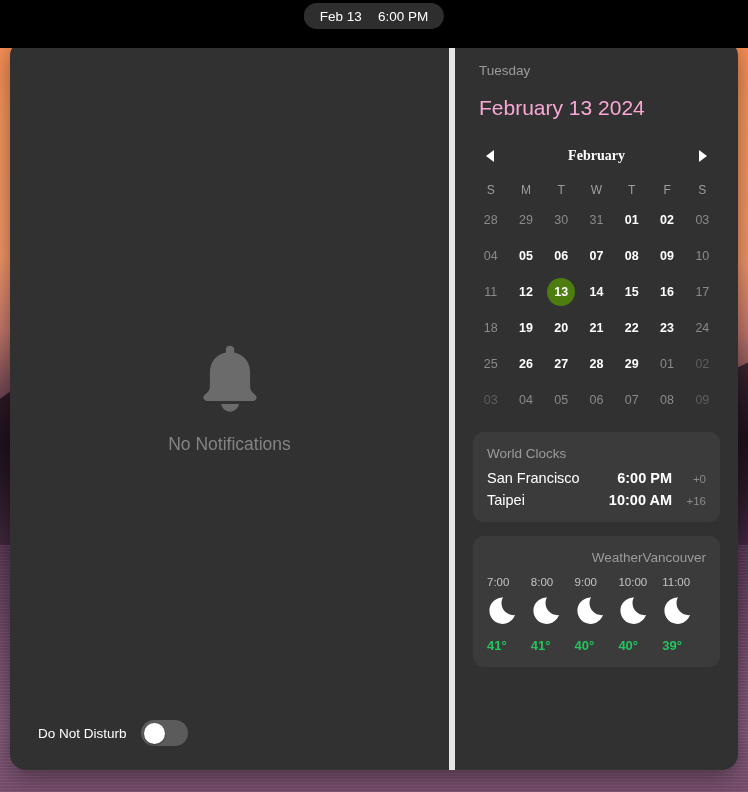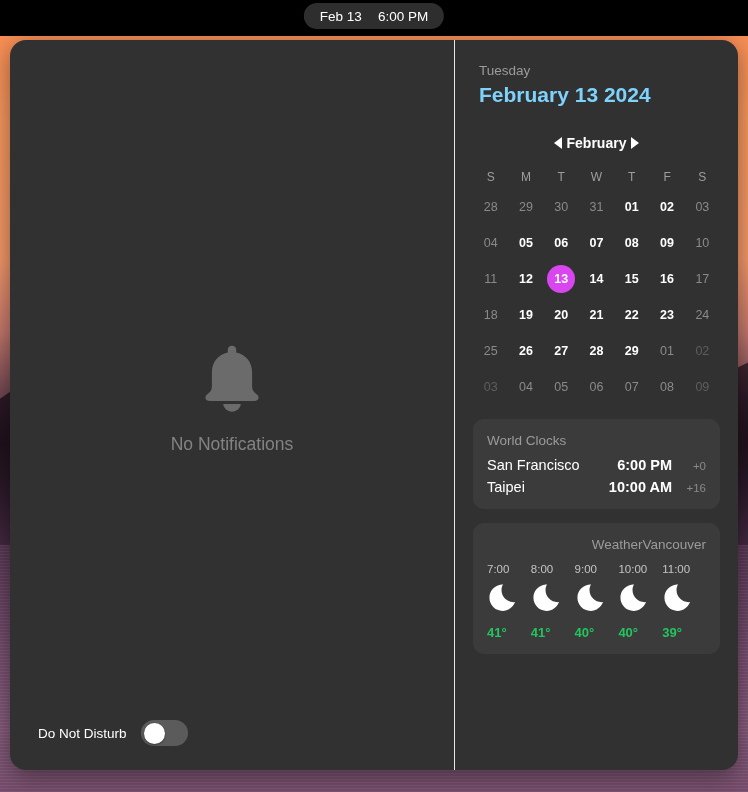--- a/index.html
+++ b/index.html
@@ -52,21 +52,21 @@
         rgba(0,0,0,0.05) 1px,
         rgba(0,0,0,0.05) 3px),
       linear-gradient(to bottom, #5d3a58 0%, #7c5274 45%, #8b5f80 75%, #7a5070 100%);
   }
 
   
   #menubar {
     position: absolute;
     top: 0; left: 0;
     width: 748px;
-    height: 36px;
+    height: 48px;
     background: #000000;
     z-index: 30;
   }
   #menubar-clock-pill {
     position: absolute;
     left: 50%;
     top: 3px;
     transform: translateX(-50%);
     height: 26px;
     padding: 0 16px;
@@ -95,21 +95,21 @@
     overflow: hidden;
     box-shadow: 0 6px 26px rgba(0,0,0,0.45);
   }
 
   
   #notifications-column {
     position: relative;
     width: 445px;
     height: 100%;
     flex: 0 0 445px;
-    border-right: 1px solid #e5e5e5;
+    border-right: 6px solid #e5e5e5;
   }
   #empty-state {
     position: absolute;
     left: 0; right: 0;
     top: 50%;
     transform: translateY(-56%);
     display: flex;
     flex-direction: column;
     align-items: center;
     gap: 20px;
@@ -166,35 +166,36 @@
   }
 
   #date-header { padding: 0 6px; }
   #weekday {
     color: #9b9b9b;
     font-size: 13.5px;
     font-weight: 400;
     line-height: 18px;
   }
   #full-date {
-    color: #7dd3fc;
+    color: #f9a8d4;
     font-size: 21px;
-    font-weight: 700;
+    font-weight: 400;
     line-height: 28px;
-    margin-top: 1px;
+    margin-top: 14px;
   }
 
   
   #calendar { margin-top: 22px; }
   #calendar-nav {
     display: flex;
     align-items: center;
-    justify-content: center;
+    justify-content: space-between;
     padding: 0 8px;
     height: 24px;
+    font-family: Liberation Serif, serif;
   }
   .nav-arrow {
     width: 18px;
     height: 18px;
     display: flex;
     align-items: center;
     justify-content: center;
     cursor: pointer;
   }
   .tri {
@@ -238,21 +239,21 @@
     width: 28px; height: 28px;
     border-radius: 50%;
     display: flex;
     align-items: center;
     justify-content: center;
   }
   .d-normal  { color: #ffffff; }
   .d-dim     { color: #8a8a8a; font-weight: 400; }
   .d-dimmer  { color: #5e5e5e; font-weight: 400; }
   .d-today .num {
-    background: #d946ef;
+    background: #4d7c0f;
     color: #ffffff;
   }
 
   
   .card {
     background: #3b3b3b;
     border-radius: 11px;
     padding: 12px 14px 14px 14px;
     margin-top: 14px;
   }

